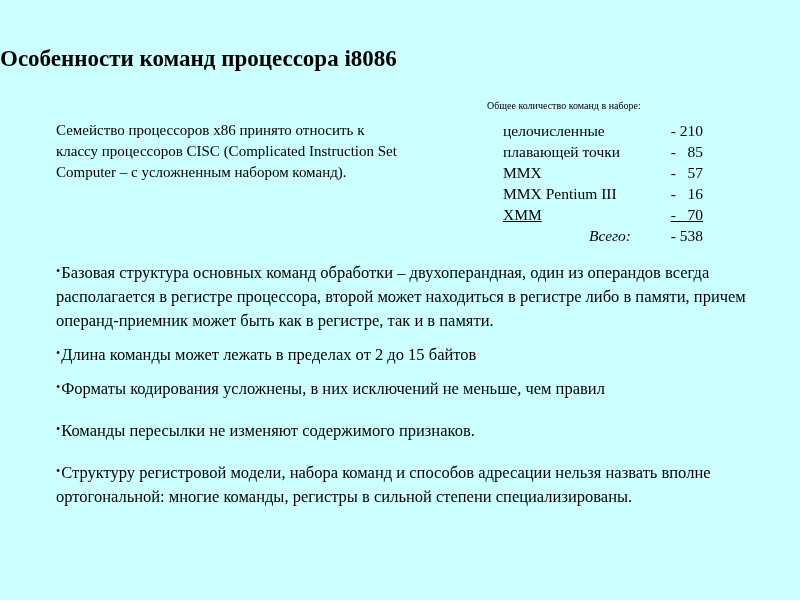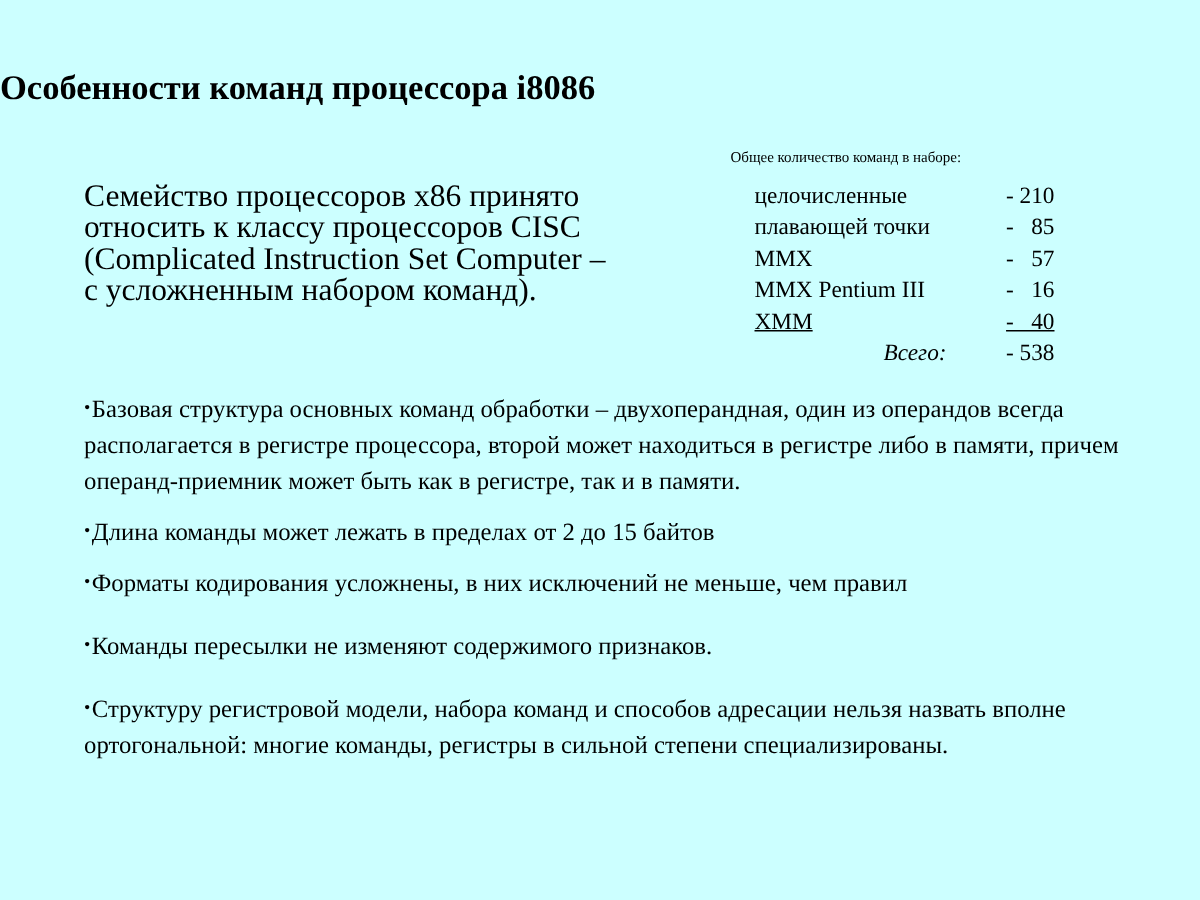--- a/index.html
+++ b/index.html
@@ -10,21 +10,21 @@
     color:#000;
     position:relative;
   }
   .title {
     position:absolute; left:0; top:46px; width:800px;
     text-align:left;
     font-size:23px; font-weight:bold;
   }
   .intro {
     position:absolute; left:56px; top:120px; width:350px;
-    font-size:21px; line-height:21px;
+    font-size:15px; line-height:21px;
   }
   .counts-head {
     position:absolute; left:447px; top:100px;
     font-size:10px;
     margin-left:40px;
   }
   .counts {
     position:absolute; left:503px; top:120px; width:200px;
     font-size:15.5px;
   }
@@ -62,21 +62,21 @@
   <div class="crow">
     <span class="lbl">MMX</span>
     <span class="val">-   57</span>
   </div>
   <div class="crow">
     <span class="lbl">MMX Pentium III</span>
     <span class="val">-   16</span>
   </div>
   <div class="crow">
     <span class="lbl u">XMM</span>
-    <span class="val u">-   40</span>
+    <span class="val u">-   70</span>
   </div>
   <div class="crow total">
     <span class="lbl">Всего:</span>
     <span class="val">- 538</span>
   </div>
 </div>
 
 <div class="bullets">
   <div class="bullet">
     <span class="dot">•</span><span>Базовая структура основных команд обработки – двухоперандная, один из операндов всегда располагается в регистре процессора, второй может находиться в регистре либо в памяти, причем операнд-приемник может быть как в регистре, так и в памяти.</span>

